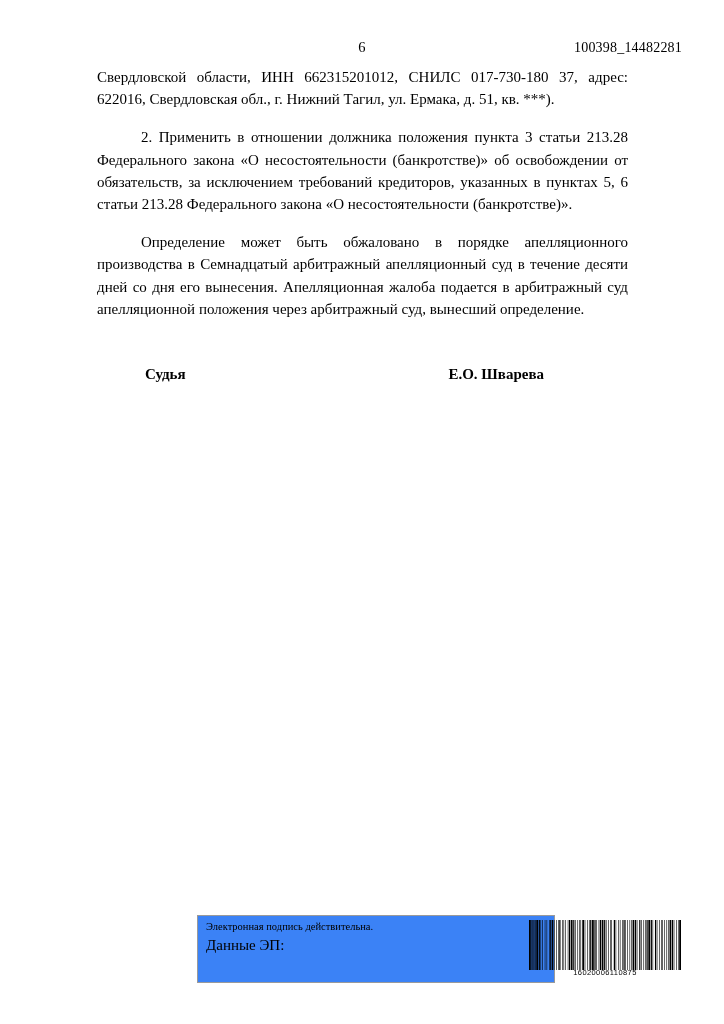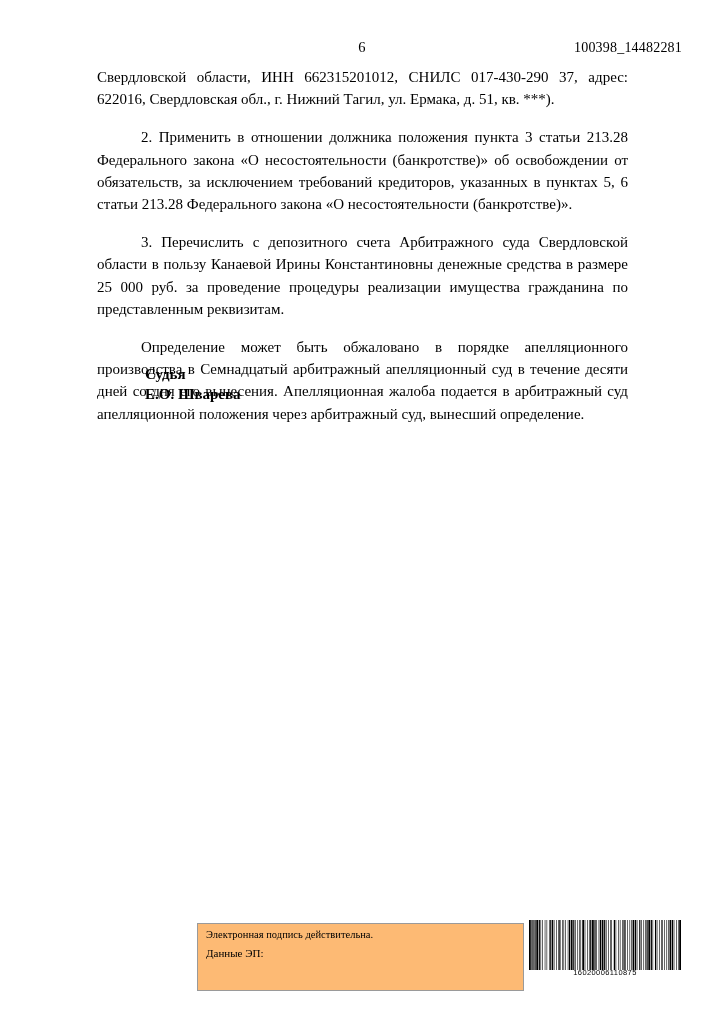--- a/index.html
+++ b/index.html
@@ -78,56 +78,54 @@
     position: absolute;
     top: 364px;
     left: 97px;
     width: 531px;
     display: flex;
     justify-content: space-between;
     align-items: baseline;
     font-size: 15px;
     font-weight: bold;
     line-height: 20px;
-    flex-direction: column;
   }
   .sig-title {
     margin-left: 48px;
   }
   .sig-name {
     margin-right: 84px;
     white-space: nowrap;
     margin-left: 28px;
   }
 
   
   .stamp {
     position: absolute;
     left: 197px;
     top: 915px;
-    width: 327px;
+    width: 358px;
     height: 68px;
     border: 1px solid #9a9a9a;
     box-sizing: border-box;
-    background: #fdba74;
-    margin-top: 8px;
+    background: #3b82f6;
   }
   .stamp-title {
     position: absolute;
     left: 8px;
     top: 4px;
     font-size: 10.5px;
     line-height: 14px;
     white-space: nowrap;
   }
   .stamp-label {
     position: absolute;
     left: 8px;
     top: 22px;
-    font-size: 11px;
+    font-size: 15px;
     line-height: 14px;
     white-space: nowrap;
   }
   .stamp-details {
     position: absolute;
     left: 76px;
     top: 22px;
     font-size: 8px;
     line-height: 11.6px;
     white-space: nowrap;
@@ -165,23 +163,22 @@
 <body>
 
 <div class="page">
 
   <div class="page-header">
     <div class="page-number">6</div>
     <div class="doc-id">100398_14482281</div>
   </div>
 
   <div class="body-text">
-    <p class="para">Свердловской области, ИНН 662315201012, СНИЛС 017-430-290 37, адрес: 622016, Свердловская обл., г. Нижний Тагил, ул. Ермака, д. 51, кв. ***).</p>
+    <p class="para">Свердловской области, ИНН 662315201012, СНИЛС 017-730-180 37, адрес: 622016, Свердловская обл., г. Нижний Тагил, ул. Ермака, д. 51, кв. ***).</p>
     <p class="para indent">2. Применить в отношении должника положения пункта 3 статьи 213.28 Федерального закона «О несостоятельности (банкротстве)» об освобождении от обязательств, за исключением требований кредиторов, указанных в пунктах 5, 6 статьи 213.28 Федерального закона «О несостоятельности (банкротстве)».</p>
-    <p class="para indent">3. Перечислить с депозитного счета Арбитражного суда Свердловской области в пользу Канаевой Ирины Константиновны денежные средства в размере 25 000 руб. за проведение процедуры реализации имущества гражданина по представленным реквизитам.</p>
     <p class="para indent">Определение может быть обжаловано в порядке апелляционного производства в Семнадцатый арбитражный апелляционный суд в течение десяти дней со дня его вынесения. Апелляционная жалоба подается в арбитражный суд апелляционной положения через арбитражный суд, вынесший определение.</p>
   </div>
 
   <div class="signature-row">
     <span class="sig-title">Судья</span>
     <span class="sig-name">Е.О. Шварева</span>
   </div>
 
   <div class="stamp">
     <div class="stamp-title">Электронная подпись действительна.</div>

